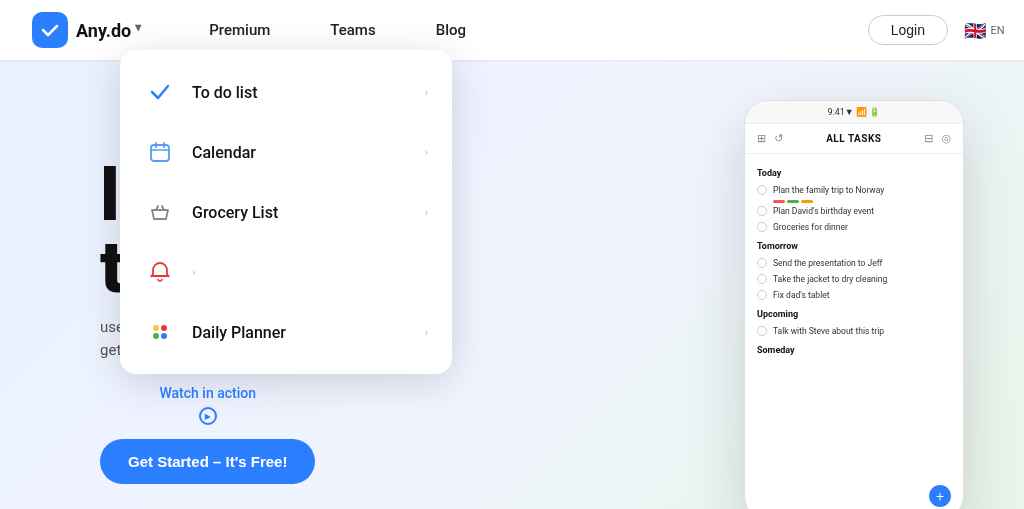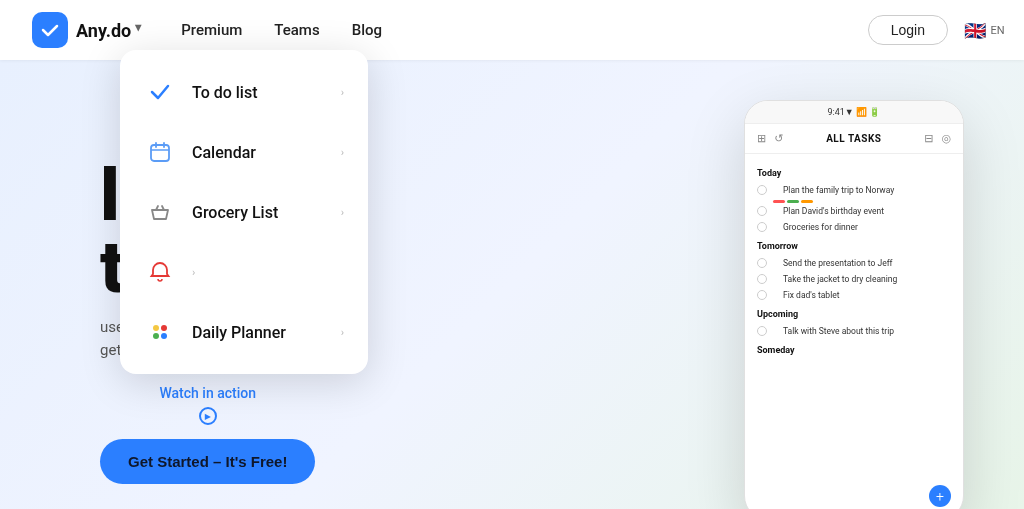--- a/index.html
+++ b/index.html
@@ -50,20 +50,21 @@
       display: flex;
       align-items: center;
       gap: 32px;
       margin-left: 40px;
     }
     .nav-item {
       font-size: 15px;
       color: #222;
       cursor: pointer;
       font-weight: 500;
+      margin-left: 28px;
     }
     .header-right {
       margin-left: auto;
       display: flex;
       align-items: center;
       gap: 16px;
     }
     .login-btn {
       border: 1.5px solid #ccc;
       border-radius: 50px;
@@ -122,21 +123,21 @@
     .watch-link .play-circle {
       width: 18px; height: 18px;
       border: 2px solid #2B7FFF;
       border-radius: 50%;
       display: flex; align-items: center; justify-content: center;
       font-size: 8px;
     }
     .cta-btn {
       margin-top: 14px;
       background: #2B7FFF;
-      color: #0f172a;
+      color: #ffffff;
       border: none;
       border-radius: 50px;
       padding: 14px 28px;
       font-size: 15px;
       font-weight: 600;
       cursor: pointer;
       display: inline-block;
     }
 
     
@@ -183,21 +184,21 @@
     }
     .task-section-label {
       font-size: 9px;
       font-weight: 700;
       color: #111;
       margin: 6px 0 4px 0;
     }
     .task-item {
       display: flex;
       align-items: center;
-      gap: 16px;
+      gap: 6px;
       padding: 3px 0;
     }
     .task-checkbox {
       width: 10px; height: 10px;
       border-radius: 50%;
       border: 1.5px solid #ccc;
       flex-shrink: 0;
     }
     .task-text {
       font-size: 8.5px;
@@ -219,21 +220,21 @@
       color: #fff;
       font-size: 14px;
       font-weight: 300;
     }
 
     
     .dropdown {
       position: absolute;
       top: 50px;
       left: 120px;
-      width: 248px;
+      width: 332px;
       background: #fff;
       border-radius: 16px;
       box-shadow: 0 8px 40px rgba(0,0,0,0.15);
       padding: 12px 0;
       z-index: 100;
     }
     .dropdown-item {
       display: flex;
       align-items: center;
       padding: 14px 24px;

